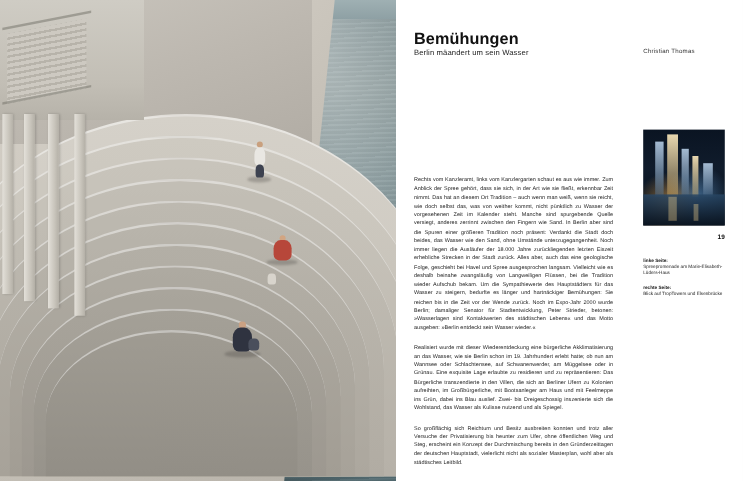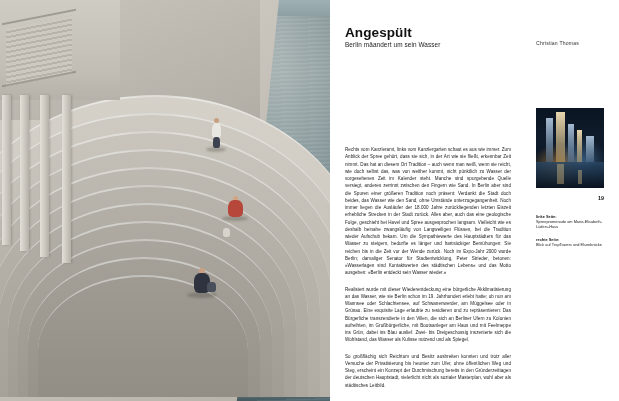--- a/index.html
+++ b/index.html
@@ -325,21 +325,21 @@
       <div class="fig-body" style="left:14px; top:14px; width:9px; height:10px; background:#4a4f5c;"></div>
     </div>
 
     <div class="figure" style="left:223px; top:228px;">
       <div class="fig-body" style="left:0px; top:0px; width:7px; height:9px; background:#d8d4cc;"></div>
     </div>
   </div>
 
   <div class="right">
 
-    <div class="title">Angespült</div>
+    <div class="title">Bemühungen</div>
     <div class="subtitle">Berlin mäandert um sein Wasser</div>
     <div class="author">Christian Thomas</div>
 
     <div class="thumb">
       <div class="tower" style="left:10px; top:10px; width:7px; height:46px;"></div>
       <div class="tower-lit" style="left:20px; top:4px; width:9px; height:52px;"></div>
       <div class="tower" style="left:32px; top:16px; width:6px; height:40px;"></div>
       <div class="tower-lit" style="left:41px; top:22px; width:5px; height:34px;"></div>
       <div class="tower" style="left:50px; top:28px; width:8px; height:28px;"></div>
       <div class="thumb-water"></div>

